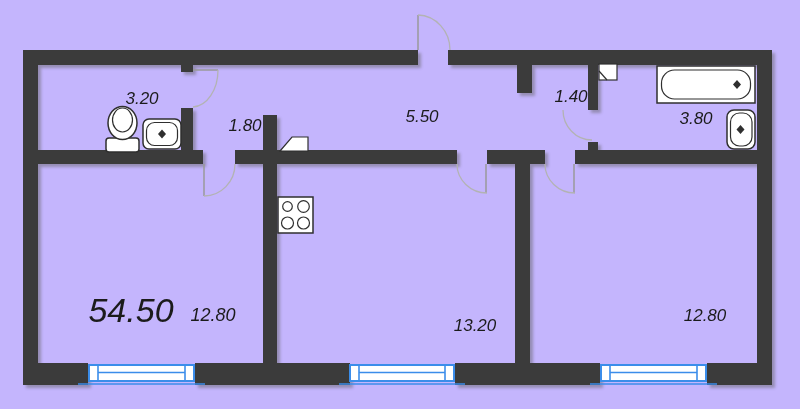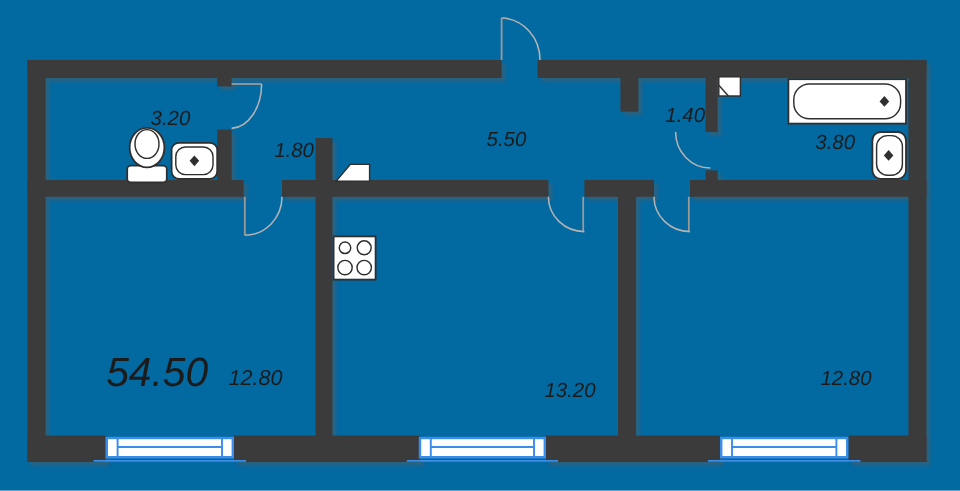--- a/index.html
+++ b/index.html
@@ -1,16 +1,16 @@
 <!DOCTYPE html>
 <html><head>
 <meta charset="utf-8">
 <style>
   html,body{margin:0;padding:0;background:#ffffff;}
-  .stage{position:relative;width:800px;height:409px;background:#0369a1;overflow:hidden;
+  .stage{position:relative;width:800px;height:409px;background:#c4b5fd;overflow:hidden;
          font-family:"Liberation Sans", sans-serif;}
   svg{display:block;}
   .walls rect{fill:#3b3b3b;}
   .walls{filter:drop-shadow(3px 3px 1.5px rgba(90,90,90,0.45));}
   .win-frame{fill:#ffffff;stroke:#3b8dea;stroke-width:2;}
   .win-line{stroke:#3b8dea;stroke-width:1.6;fill:none;}
   .win-sill{stroke:#3b8dea;stroke-width:1.4;fill:none;}
   .door-arc{stroke:#b3b3b3;stroke-width:1.3;fill:none;}
   .door-leaf{stroke:#9a9a9a;stroke-width:1.5;fill:none;}
   .fix{fill:#ffffff;stroke:#2f2f2f;stroke-width:1.5;}

